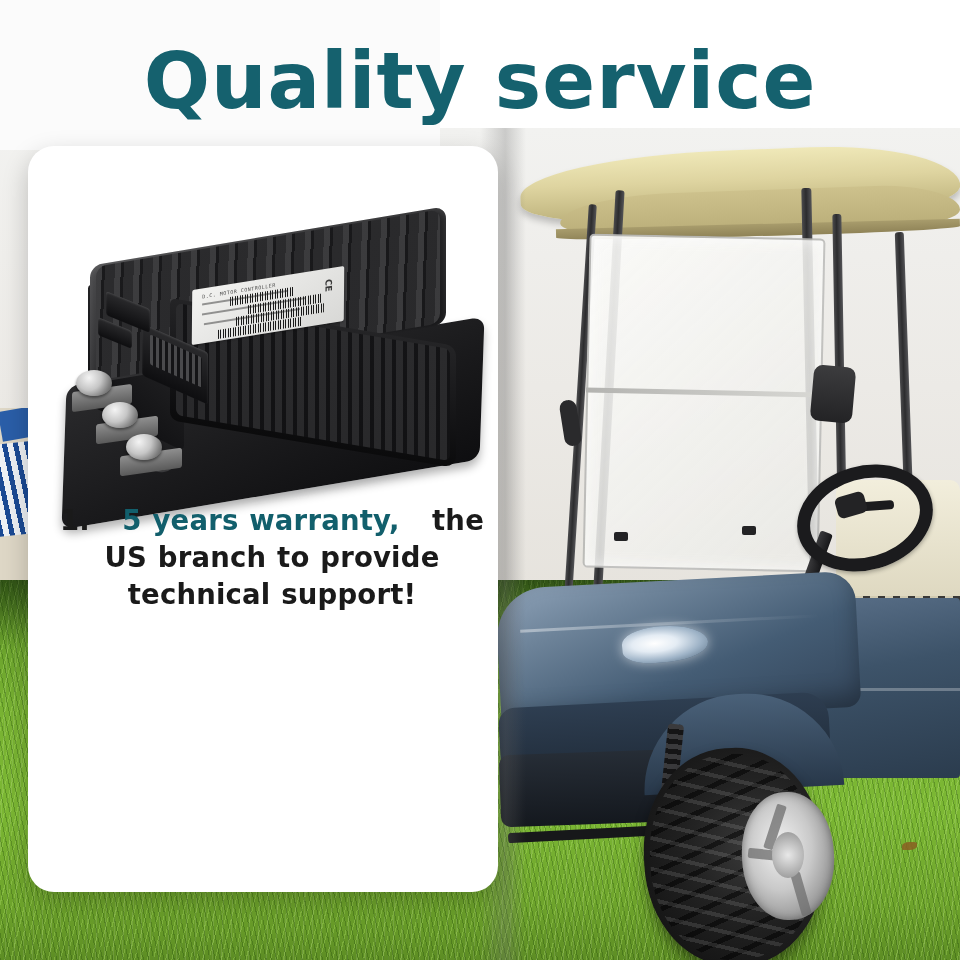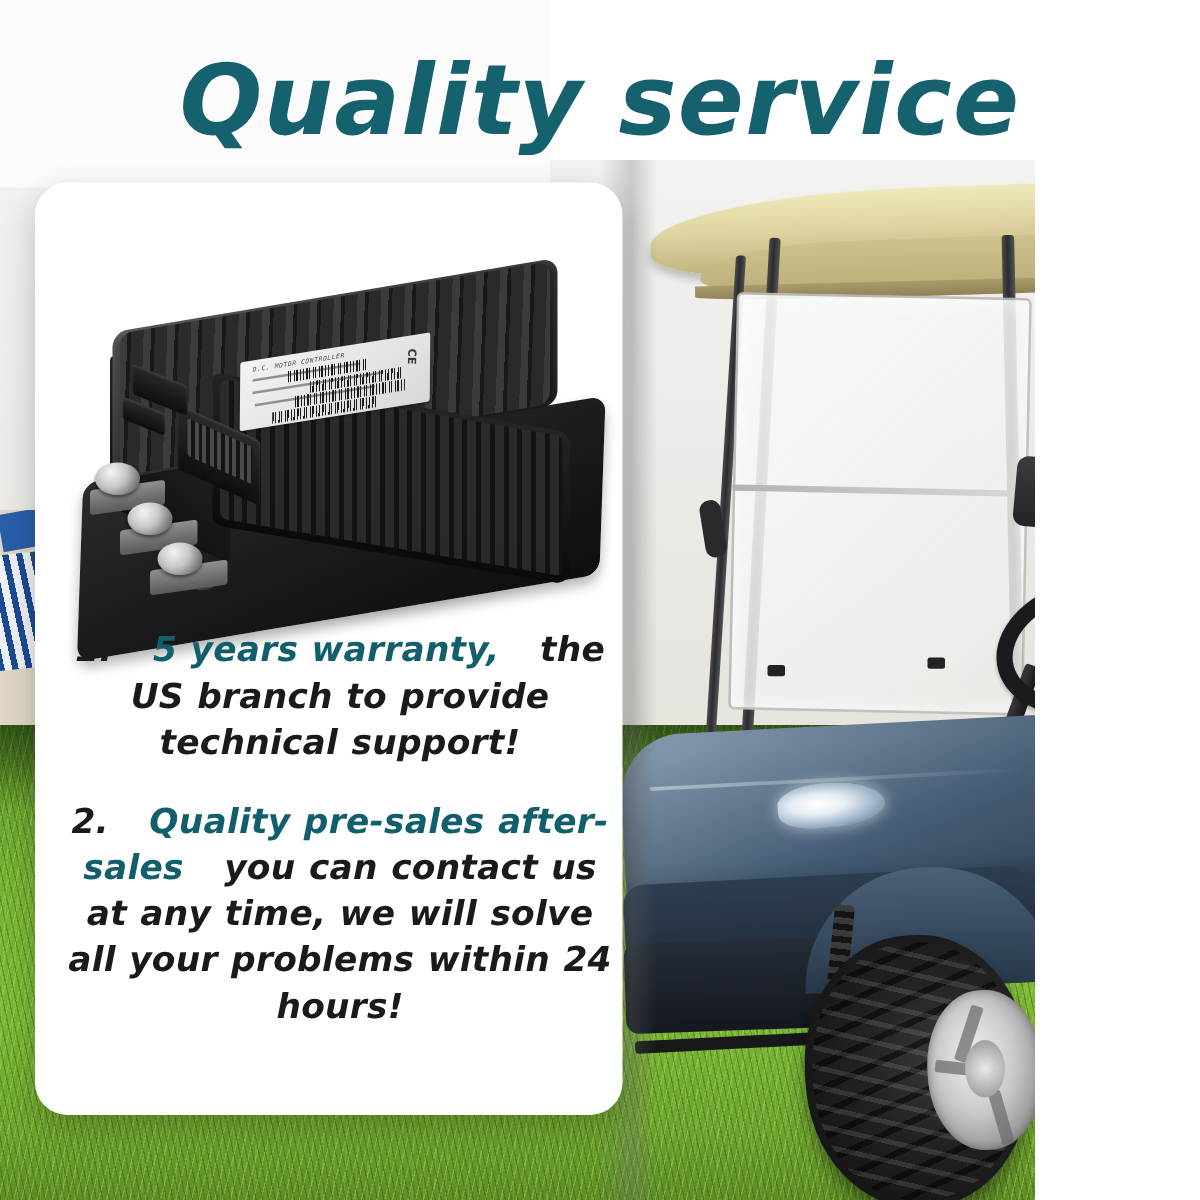--- a/index.html
+++ b/index.html
@@ -2,21 +2,21 @@
 <html><head>
 <meta charset="utf-8">
 <style>
   html,body{margin:0;padding:0;}
   body{
     width:960px;height:960px;overflow:hidden;
     background:#ffffff;
     font-family:"DejaVu Sans","Liberation Sans",sans-serif;
     position:relative;
   }
-  #stage{position:relative;width:828px;height:960px;overflow:hidden;background:#fff;font-style:italic;}
+  #stage{position:relative;width:960px;height:960px;overflow:hidden;background:#fff;}
 
   
   .photo-bg{position:absolute;left:0;top:128px;width:960px;height:832px;overflow:hidden;}
 
   .sky{position:absolute;left:0;top:0;width:960px;height:470px;
        background:linear-gradient(180deg,#f2f2f0 0%,#eceae6 55%,#e6e3dd 100%);}
   .grass{position:absolute;left:0;top:452px;width:960px;height:380px;
        background:
          radial-gradient(ellipse 70px 14px at 12% 18%, rgba(255,255,255,.18), transparent 70%),
          radial-gradient(ellipse 90px 16px at 62% 44%, rgba(255,255,255,.14), transparent 70%),
@@ -312,26 +312,17 @@
       <div class="item">
         <p>
           <span class="num">1.</span>
           <span>&nbsp;</span>
           <span class="teal">5 years warranty,</span>
           <span>&nbsp;</span>
           <span>the US branch to provide technical support!</span>
         </p>
       </div>
 
-      <div class="item">
-        <p>
-          <span class="num">2.</span>
-          <span>&nbsp;</span>
-          <span class="teal">Quality pre-sales after-sales</span>
-          <span>&nbsp;</span>
-          <span>you can contact us at any time, we will solve all your problems within 24 hours!</span>
-        </p>
-      </div>
 
     </div>
   </div>
 
 </div>
 
 </body></html>

